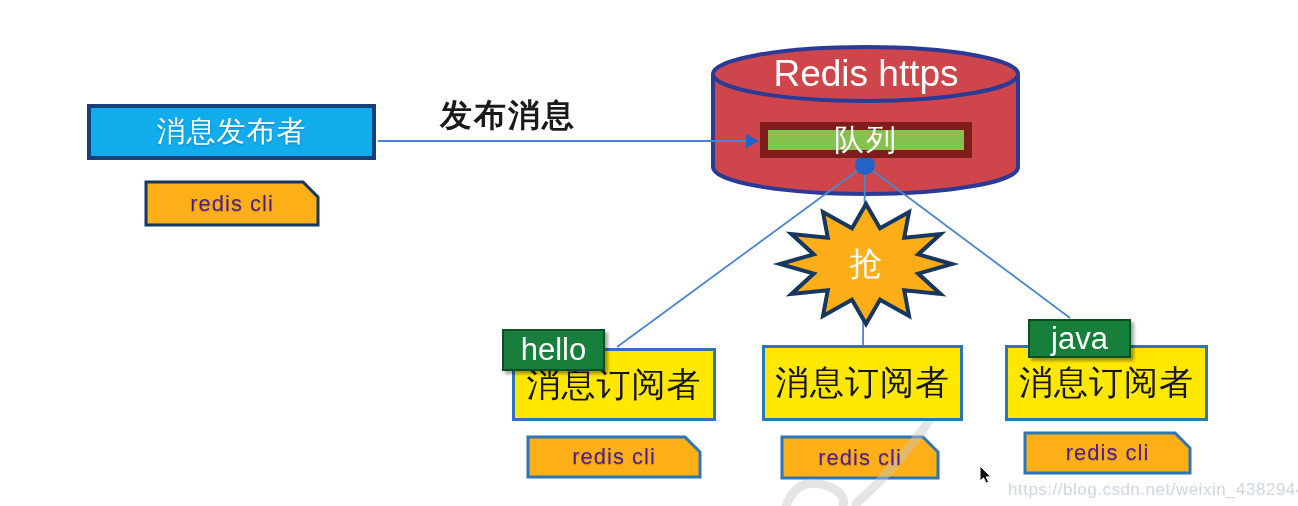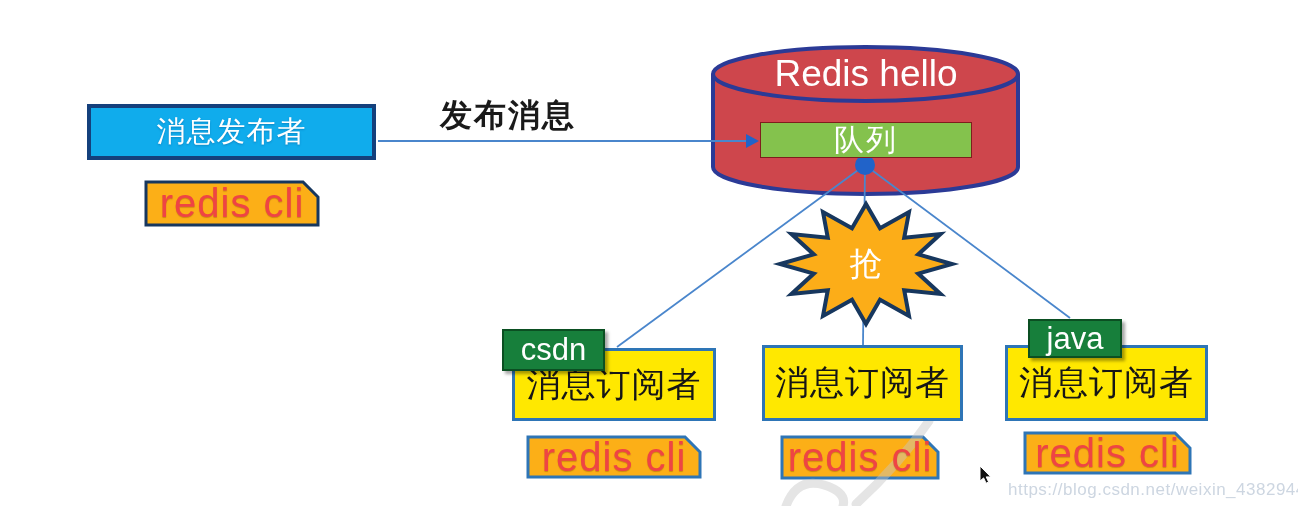--- a/index.html
+++ b/index.html
@@ -22,42 +22,42 @@
   .arrow-label{
     left:418px;top:96px;width:180px;height:40px;
     color:#1a1a1a;font-size:32px;font-weight:700;letter-spacing:2px;
   }
   .server-title{
     left:736px;top:52px;width:260px;height:44px;
     color:#fff;font-size:37px;
   }
   .queue-box{
     left:760px;top:122px;width:212px;height:36px;
-    background:#84C24D;border:1px solid #7f1d1d;
+    background:#84C24D;border:8px solid #7f1d1d;
     color:#fff;font-size:30px;letter-spacing:2px;
   }
   .grab-label{
     left:836px;top:245px;width:60px;height:38px;
     color:#fff;font-size:33px;
   }
   .sub-box{
     background:#FFE800;border:3px solid #2E75B6;
     color:#161616;font-size:34px;font-weight:400;letter-spacing:1px;
   }
   .sub-box.s1{left:512px;top:348px;width:204px;height:73px;}
   .sub-box.s2{left:762px;top:345px;width:201px;height:76px;}
   .sub-box.s3{left:1005px;top:345px;width:203px;height:76px;}
   .chan-tag{
     background:#177F3B;border:2px solid #0B4F22;
     box-shadow:3px 3px 3px rgba(0,0,0,.35);
     color:#fff;font-size:31px;
   }
   .chan-tag.hello{left:502px;top:329px;width:103px;height:42px;}
-  .chan-tag.java{left:1028px;top:319px;width:94px;height:39px;}
-  .cli-text{color:#ef4444;font-size:40px;letter-spacing:1px;text-shadow:0 1px 1px rgba(120,70,0,.35);}
+  .chan-tag.java{left:1028px;top:319px;width:103px;height:39px;}
+  .cli-text{color:#4c1d95;font-size:22px;letter-spacing:1px;text-shadow:0 1px 1px rgba(120,70,0,.35);}
   .cli-text.pub{left:146px;top:182px;width:172px;height:43px;}
   .cli-text.c1{left:528px;top:437px;width:172px;height:40px;}
   .cli-text.c2{left:782px;top:437px;width:156px;height:41px;}
   .cli-text.c3{left:1025px;top:433px;width:165px;height:40px;}
   .url-watermark{
     left:1008px;top:479px;width:286px;height:22px;
     justify-content:flex-start;
     color:#CDD6E1;font-size:17px;letter-spacing:.5px;white-space:nowrap;
   }
 </style>
@@ -106,31 +106,31 @@
     </g>
   </svg>
 
   <div class="abs publisher-box">
     <span>消息发布者</span>
   </div>
   <div class="abs cli-text pub">redis cli</div>
 
   <div class="abs arrow-label">发布消息</div>
 
-  <div class="abs server-title">Redis hello</div>
+  <div class="abs server-title">Redis https</div>
   <div class="abs queue-box">
     <span>队列</span>
   </div>
 
   <div class="abs grab-label">抢</div>
 
   <div class="abs sub-box s1">
     <span>消息订阅者</span>
   </div>
-  <div class="abs chan-tag hello">csdn</div>
+  <div class="abs chan-tag hello">hello</div>
   <div class="abs cli-text c1">redis cli</div>
 
   <div class="abs sub-box s2">
     <span>消息订阅者</span>
   </div>
   <div class="abs cli-text c2">redis cli</div>
 
   <div class="abs sub-box s3">
     <span>消息订阅者</span>
   </div>

